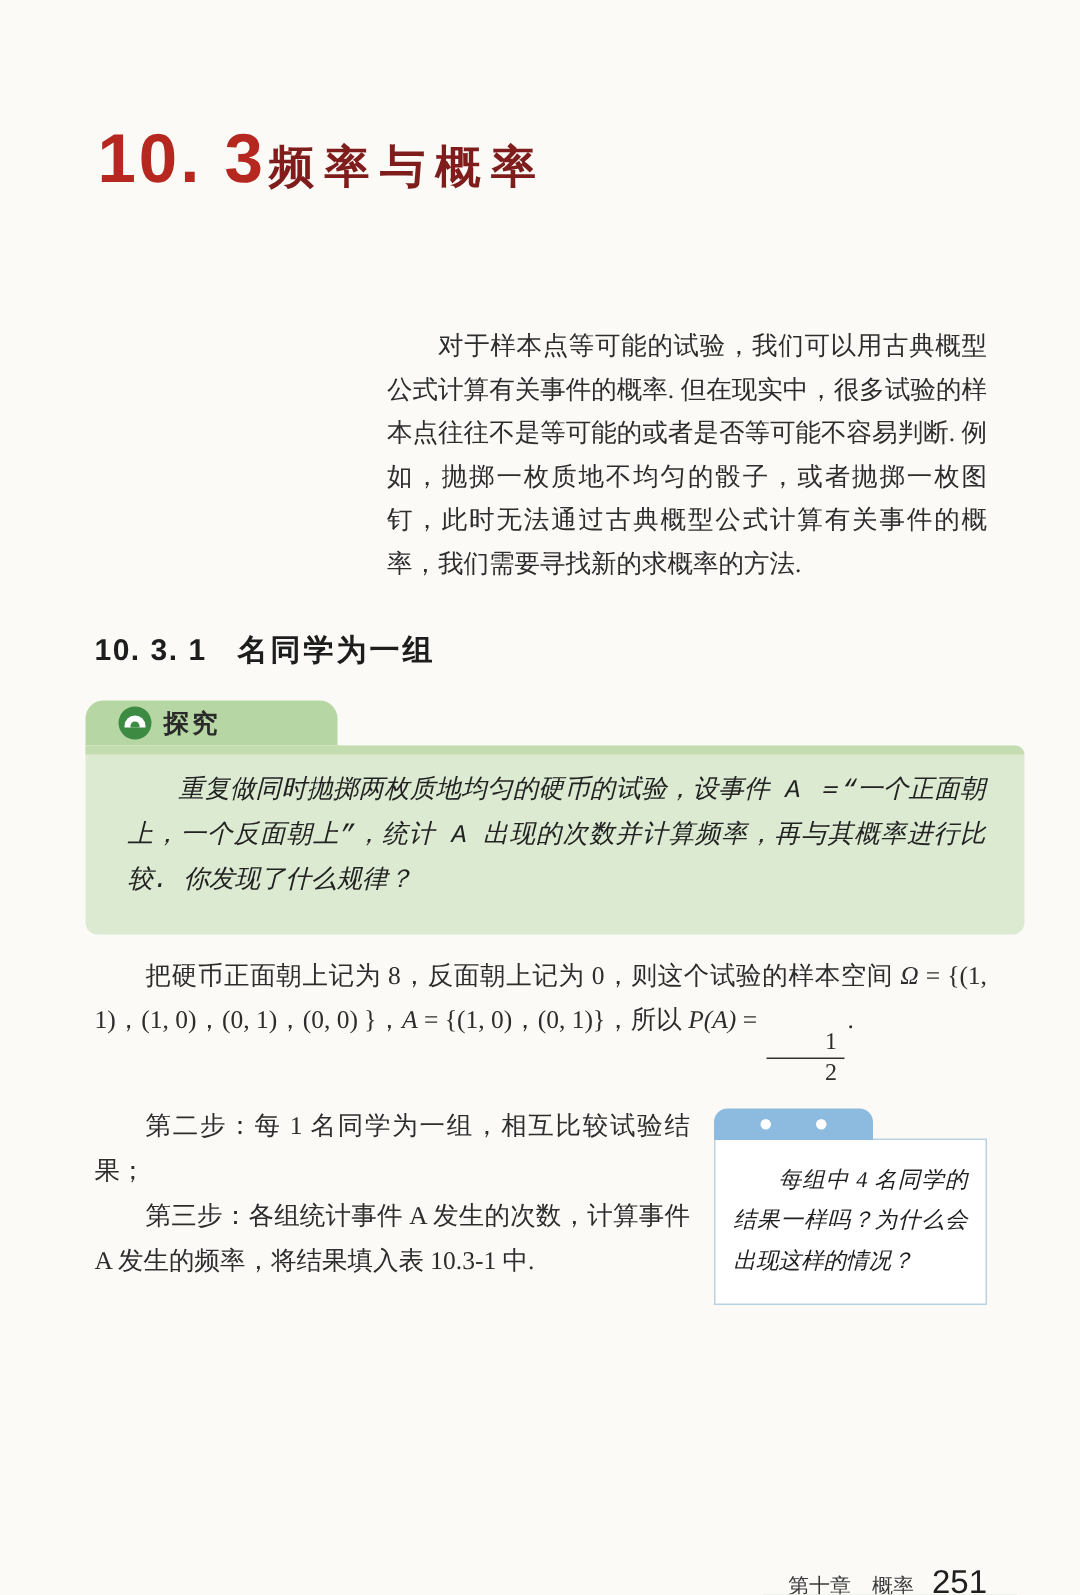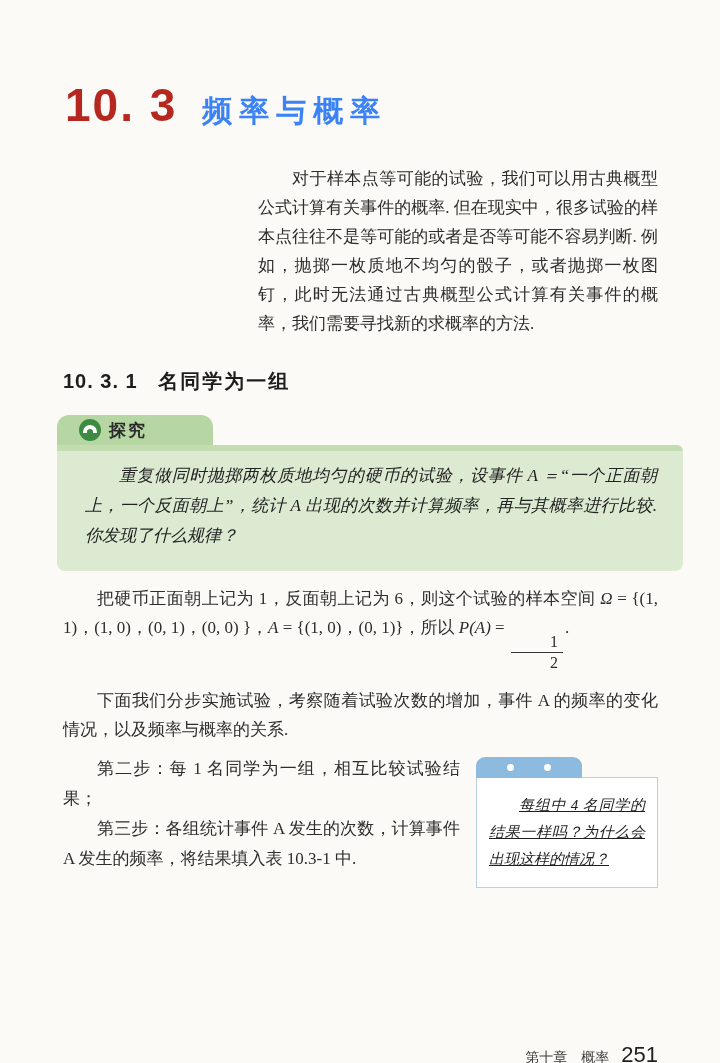--- a/index.html
+++ b/index.html
@@ -17,26 +17,26 @@
   
   .main-title {
     margin:78px 0 0 2px;
     display:flex; align-items:baseline;
     font-family:"Liberation Sans", sans-serif;
   }
   .title-num {
     color:#b5271f; font-size:46px; font-weight:bold; letter-spacing:2px;
   }
   .title-cn {
-    color:#3b82f6; font-size:30px; font-weight:bold;
-    margin-left:25px; letter-spacing:7px;
+    color:#7f1d1d; font-size:30px; font-weight:bold;
+    margin-left:2px; letter-spacing:7px;
   }
   
   .intro {
-    margin:32px 0 0 195px;
+    margin:84px 0 0 195px;
     font-size:17px; line-height:29px;
     text-align:justify; text-indent:2em;
   }
   
   .section-heading {
     margin:30px 0 0 0;
     font-family:"Liberation Sans", sans-serif;
     font-size:20px; font-weight:bold; color:#1d1d1d;
     letter-spacing:1px;
   }
@@ -46,21 +46,21 @@
     margin:13px 0 0 0;
     font-size:17px; line-height:29px;
     text-align:justify; text-indent:2em;
   }
   
   .explore-box {
     margin:20px -25px 0 -6px;
     position:relative;
   }
   .explore-tab {
-    width:156px; height:30px;
+    width:168px; height:30px;
     background:#b6d7a3;
     border-radius:12px 12px 0 0;
     display:flex; align-items:center;
     padding-left:22px; box-sizing:border-box;
   }
   .explore-icon {
     width:22px; height:22px; border-radius:50%;
     background:#3d8a42; position:relative; overflow:hidden;
     flex:0 0 auto;
   }
@@ -87,21 +87,21 @@
     padding:10px 26px 20px 28px;
   }
   .explore-body::before {
     content:""; display:block; height:6px;
     margin:-10px -26px 10px -28px;
     background:#c3ddb0; border-radius:0 8px 0 0;
   }
   .explore-body p {
     margin:0; font-size:17px; line-height:30px;
     text-align:justify; text-indent:2em;
-    font-style:italic; color:#222;
+    font-style:italic; color:#222;font-family:Liberation Mono, monospace;
   }
   
   .var { font-style:italic; font-family:"Liberation Serif", serif; }
   .frac {
     display:inline-flex; flex-direction:column;
     vertical-align:-14px; text-align:center;
     line-height:1.15; font-size:16px;
     margin:0 2px;
   }
   .frac .num { border-bottom:1.5px solid #333; padding:0 5px 1px; }
@@ -125,21 +125,21 @@
   }
   .side-body {
     background:#ffffff;
     border:1px solid #b9d2e2;
     padding:14px 12px 14px 12px;
     min-height:64px;
   }
   .side-body p {
     margin:0; font-size:15px; line-height:27px;
     font-style:italic; color:#1f1f1f;
-    text-align:justify; text-indent:2em;text-decoration:underline;
+    text-align:justify; text-indent:2em;
   }
   .step { margin-top:0; line-height:30px; }
   .step + .step { margin-top:0; }
   
   .footer {
     position:absolute; right:62px; top:1042px;
     display:flex; align-items:baseline;
     font-size:14px; color:#3a3a3a;
   }
   .footer .subject { margin-left:14px; }
@@ -174,27 +174,26 @@
           <span class="arch-hole"></span>
       </span>
       <span class="explore-label">探究</span>
     </div>
     <div class="explore-body">
       <p>重复做同时抛掷两枚质地均匀的硬币的试验，设事件 A ＝“一个正面朝上，一个反面朝上”，统计 A 出现的次数并计算频率，再与其概率进行比较. 你发现了什么规律？</p>
     </div>
   </div>
 
   <p class="body">
-    <span>把硬币正面朝上记为 1，反面朝上记为 6，则这个试验的样本空间 </span><span class="var">Ω</span><span> = {(1, 1)，(1, 0)，(0, 1)，(0, 0) }，</span><span class="var">A</span><span> = {(1, 0)，(0, 1)}，所以 </span><span class="var">P(A)</span><span> = </span><span class="frac">
+    <span>把硬币正面朝上记为 8，反面朝上记为 0，则这个试验的样本空间 </span><span class="var">Ω</span><span> = {(1, 1)，(1, 0)，(0, 1)，(0, 0) }，</span><span class="var">A</span><span> = {(1, 0)，(0, 1)}，所以 </span><span class="var">P(A)</span><span> = </span><span class="frac">
         <span class="num">1</span>
         <span class="den">2</span>
       </span><span>.</span>
   </p>
 
-  <p class="body">下面我们分步实施试验，考察随着试验次数的增加，事件 A 的频率的变化情况，以及频率与概率的关系.</p>
 
   <div class="steps">
     <aside class="side-note">
       <div class="side-tab">
         <span class="dot"></span>
         <span class="dot"></span>
       </div>
       <div class="side-body">
         <p>每组中 4 名同学的结果一样吗？为什么会出现这样的情况？</p>
       </div>

